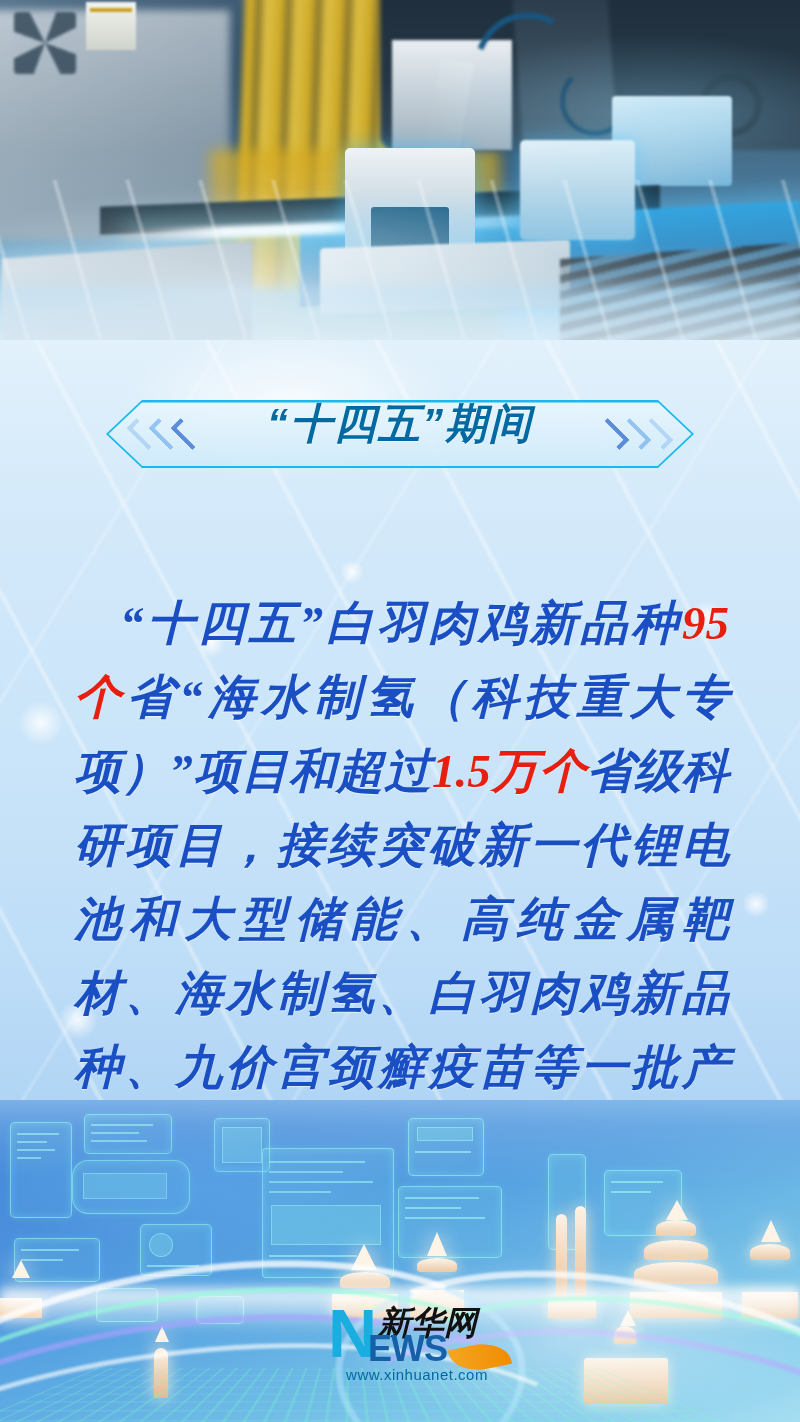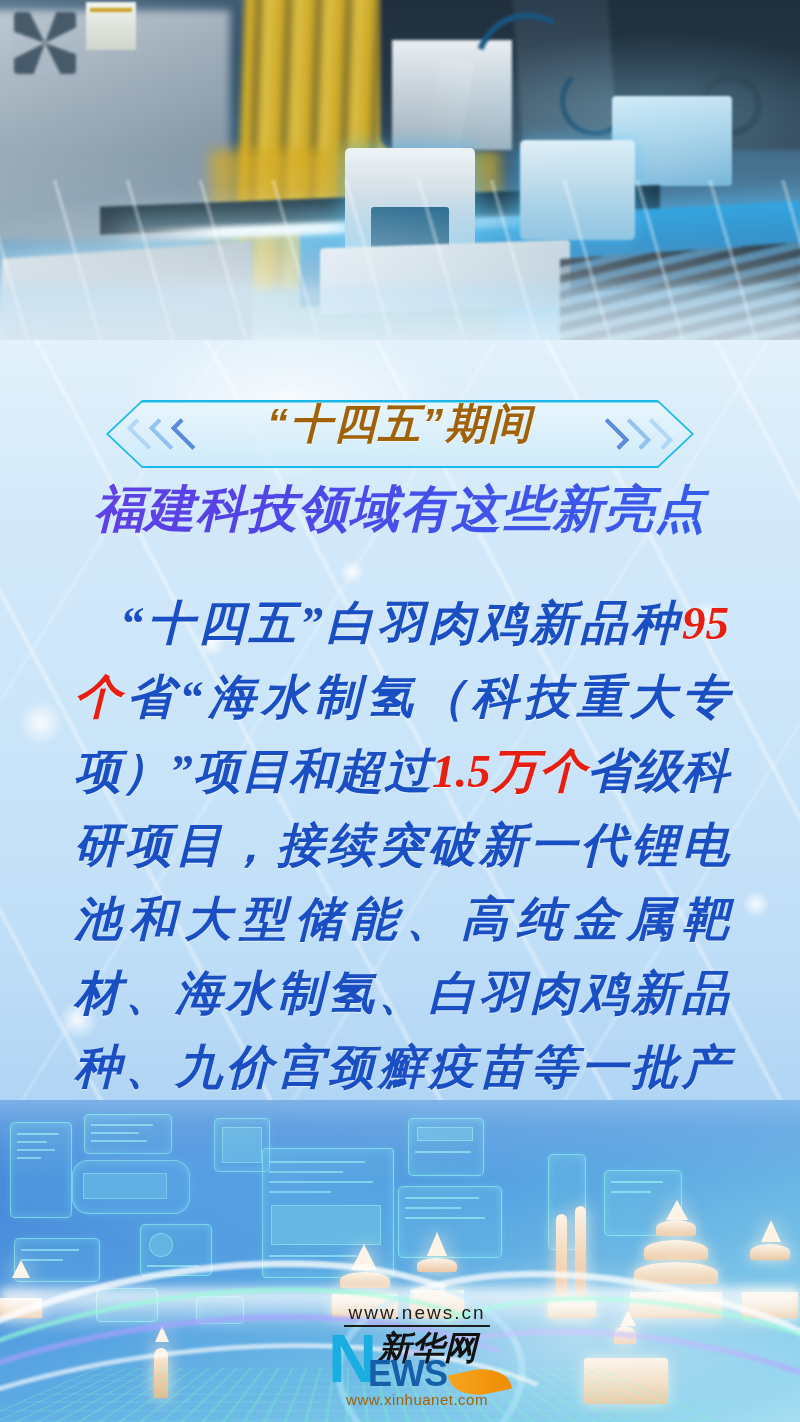--- a/index.html
+++ b/index.html
@@ -272,21 +272,21 @@
   .chev-r.c1{ right:70px; opacity:.88; color:#4a7fd8;}
   .chev-r.c2{ right:48px; opacity:.62; color:#6aa8ea;}
   .chev-r.c3{ right:26px; opacity:.42; }
 
   .banner-title{
     position:absolute; left:0; right:0; top:0; height:48px;
     display:flex; align-items:center; justify-content:center;
     font-family:"Liberation Sans","DejaVu Sans",sans-serif;
     font-size:42px; font-weight:bold; font-style:italic;
     letter-spacing:2px;
-    color:#a16207;
+    color:#0369a1;
     white-space:nowrap;
     text-shadow:0 1px 0 rgba(255,255,255,.6);
     text-align:right;
   }
 
   
   .subtitle{
     position:absolute; left:0; top:476px; width:800px;
     text-align:center;
     font-family:"Liberation Sans","DejaVu Sans",sans-serif;
@@ -419,21 +419,21 @@
     font-size:36px; font-weight:bold; line-height:34px;
     color:#1560a8; letter-spacing:-1px;
   }
   .logo-swoosh{
     position:absolute; left:128px; top:40px; width:60px; height:26px;
     background:linear-gradient(100deg,#f5a623,#f08c00);
     border-radius:0 60% 0 60%/0 90% 0 90%;
     transform:rotate(-12deg);
   }
   .logo-bot{
-    font-size:15px; color:#a16207; letter-spacing:.5px; line-height:18px;
+    font-size:15px; color:#0369a1; letter-spacing:.5px; line-height:18px;
   }
 </style>
 </head>
 <body>
 
 <div class="poster">
 
   <div class="photo">
     <i class="ph-left"></i>
     <i class="ph-leftfan"></i>
@@ -483,21 +483,20 @@
     <span class="chev chev-l c1"></span>
     <span class="chev chev-l c2"></span>
     <span class="chev chev-l c3"></span>
     <span class="chev chev-r c1"></span>
     <span class="chev chev-r c2"></span>
     <span class="chev chev-r c3"></span>
 
     <div class="banner-title">“十四五”期间</div>
   </div>
 
-  <div class="subtitle">福建科技领域有这些新亮点</div>
 
   <div class="copy" id="copy"><span>“十四五”白羽肉鸡新品种</span><span class="hl">95个</span><span>省“海水制氢（科技重大专项）”项目和超过</span><span class="hl">1.5万个</span><span>省级科研项目，接续突破新一代锂电池和大型储能、高纯金属靶材、海水制氢、白羽肉鸡新品种、九价宫颈癬疫苗等一批产业关键技术。</span></div>
 
   <div class="tech">
     <div class="tech-fadein"></div>
 
     <div class="hud" style="left:10px;  top:22px;  width:62px;  height:96px;">
       <div class="ln" style="top:10px; width:42px;"></div>
         <div class="ln" style="top:18px; width:30px;"></div>
       <div class="ln" style="top:26px; width:38px;"></div>
@@ -595,21 +594,20 @@
     <div class="ribbon" style="left:-250px; top:250px; width:880px;  height:350px; border-width:5px;  border-top-color:rgba(255,255,255,.75); transform:rotate(-7deg);"></div>
     <div class="ribbon" style="left:330px;  top:182px; width:620px;  height:280px; border-width:7px;  border-top-color:rgba(255,255,255,.85); border-left-color:rgba(190,235,255,.55); transform:rotate(12deg);"></div>
     <div class="ribbon" style="left:360px;  top:206px; width:650px;  height:300px; border-width:5px;  border-top-color:rgba(150,255,220,.7); transform:rotate(11deg);"></div>
     <div class="ribbon" style="left:300px;  top:236px; width:700px;  height:320px; border-width:6px;  border-top-color:rgba(180,165,255,.7); transform:rotate(9deg);"></div>
 
     <div class="circuit"></div>
     <div class="tech-sheen"></div>
   </div>
 
   <div class="logo">
-    <div><span class="logo-top">www.news.cn</span></div>
     <div class="logo-mid">
       <span class="logo-N">N</span>
       <span class="logo-cn">新华网</span>
       <span class="logo-ews">EWS</span>
       <span class="logo-swoosh"></span>
     </div>
     <div class="logo-bot">www.xinhuanet.com</div>
   </div>
 
 </div>

